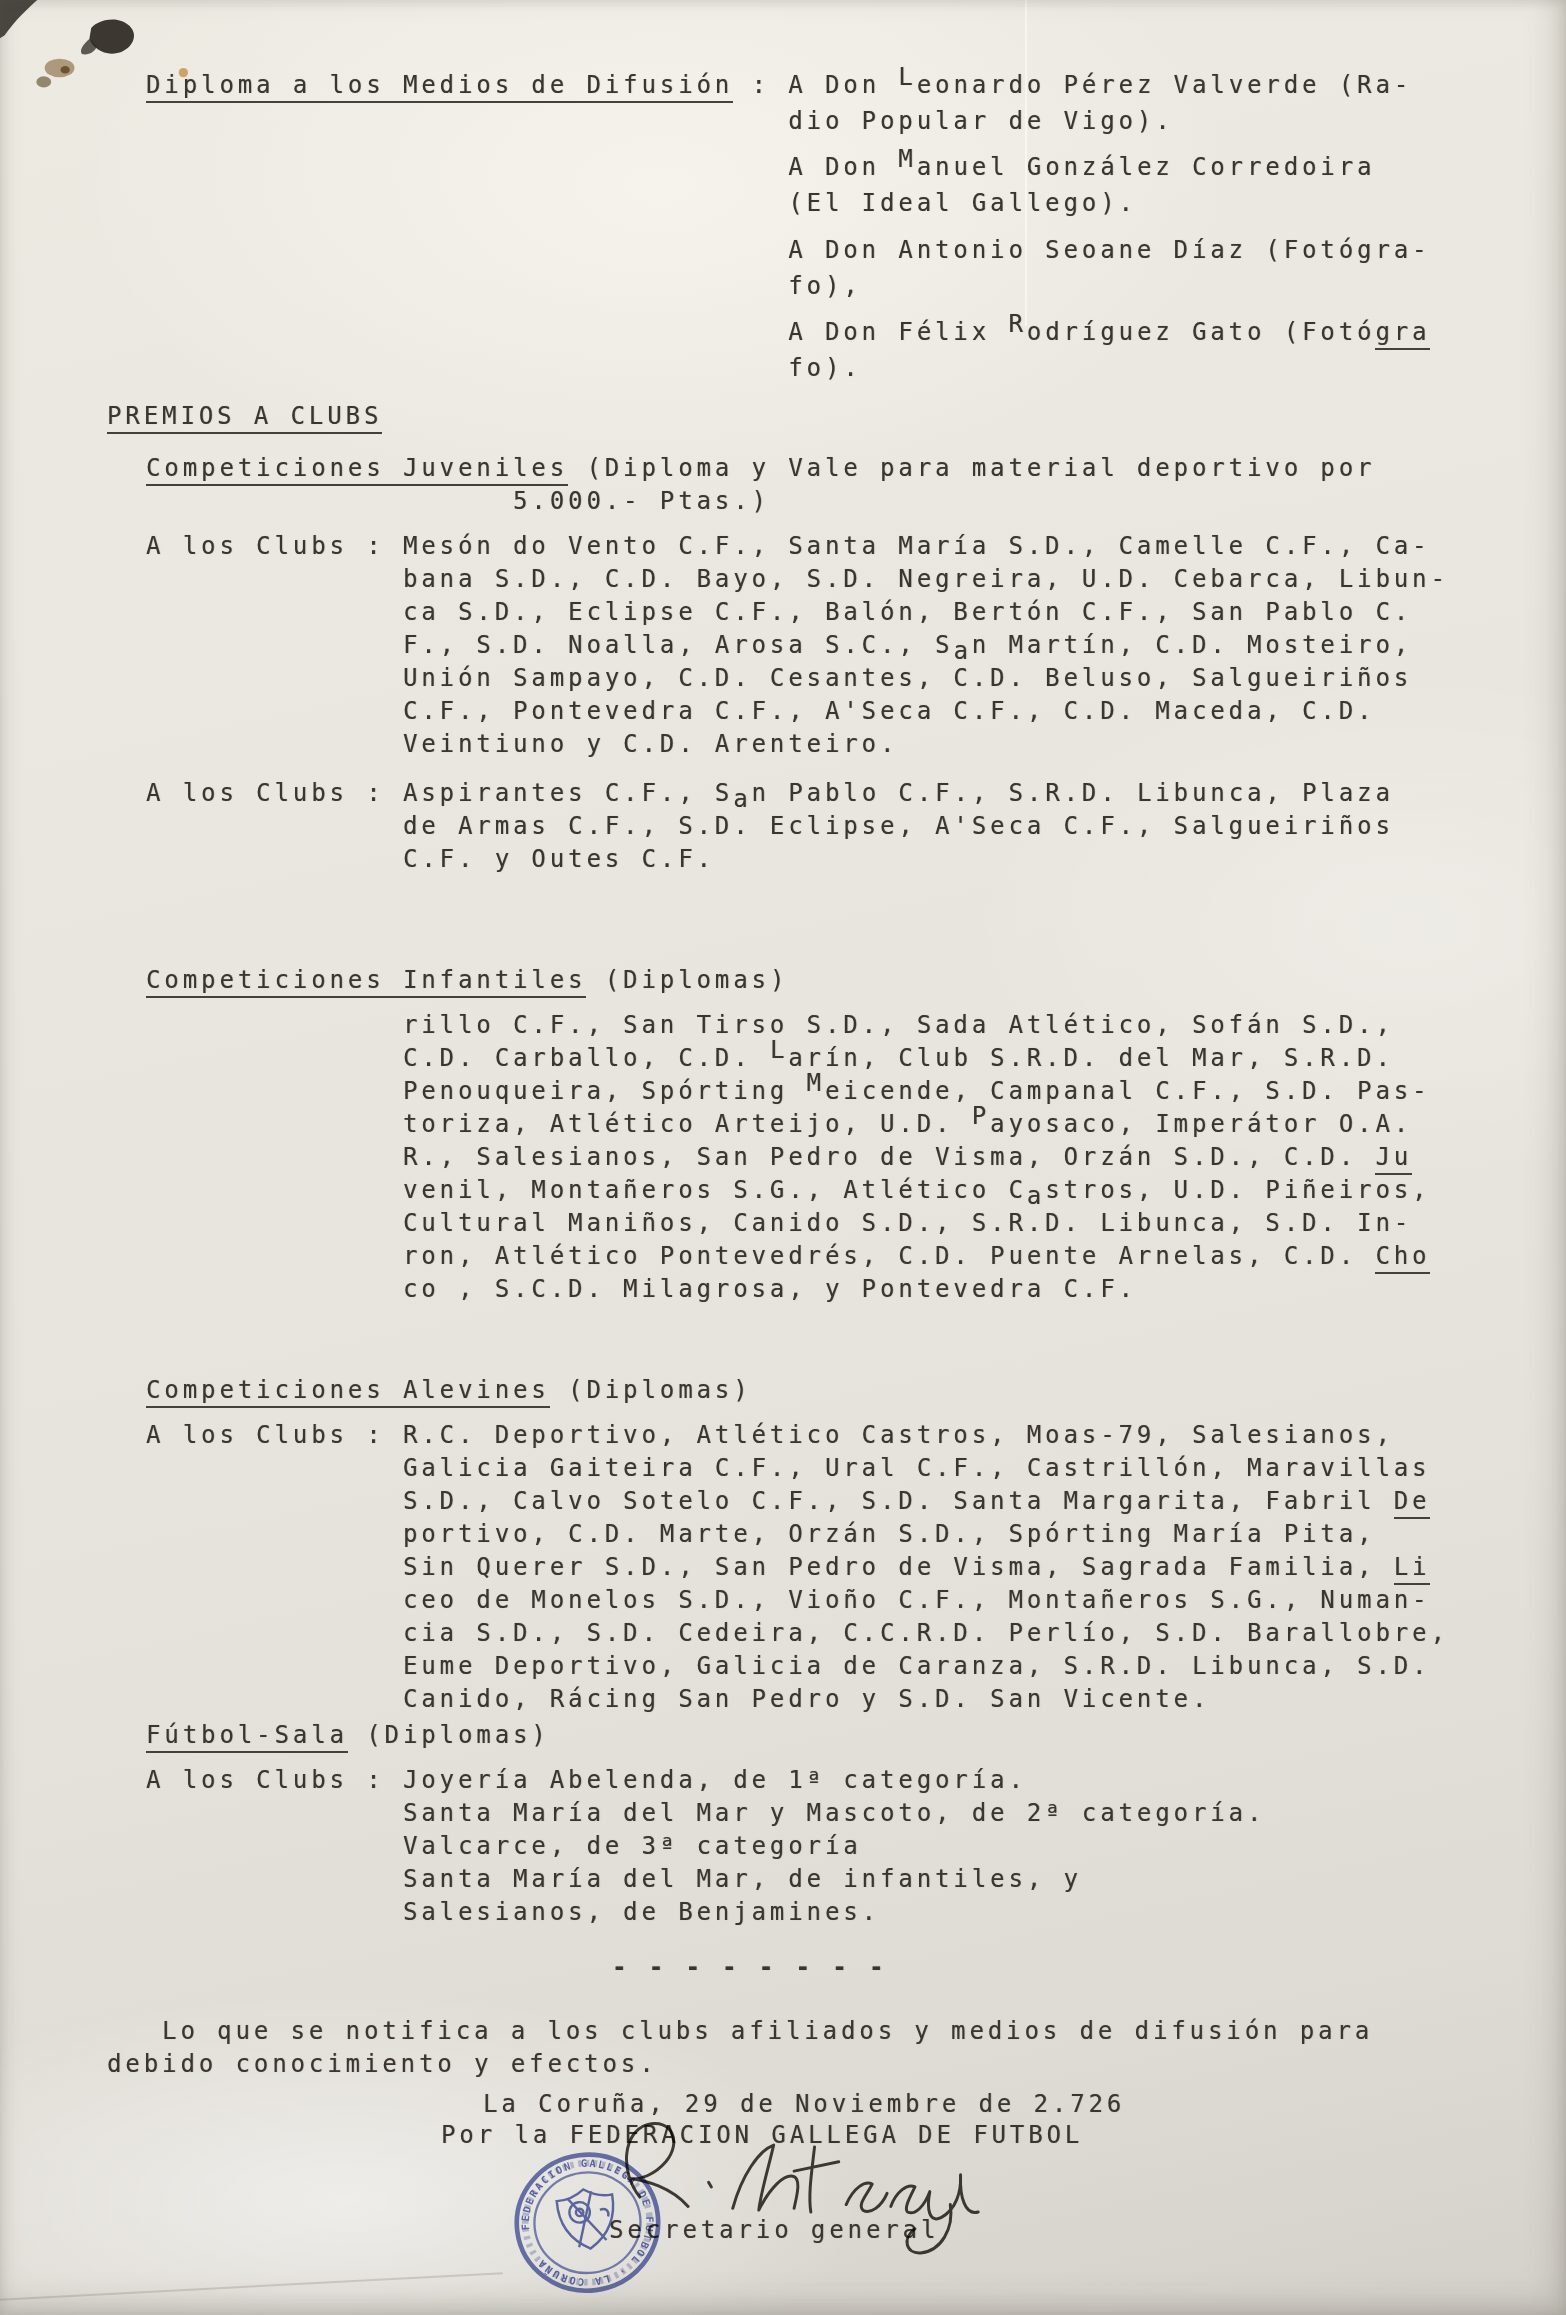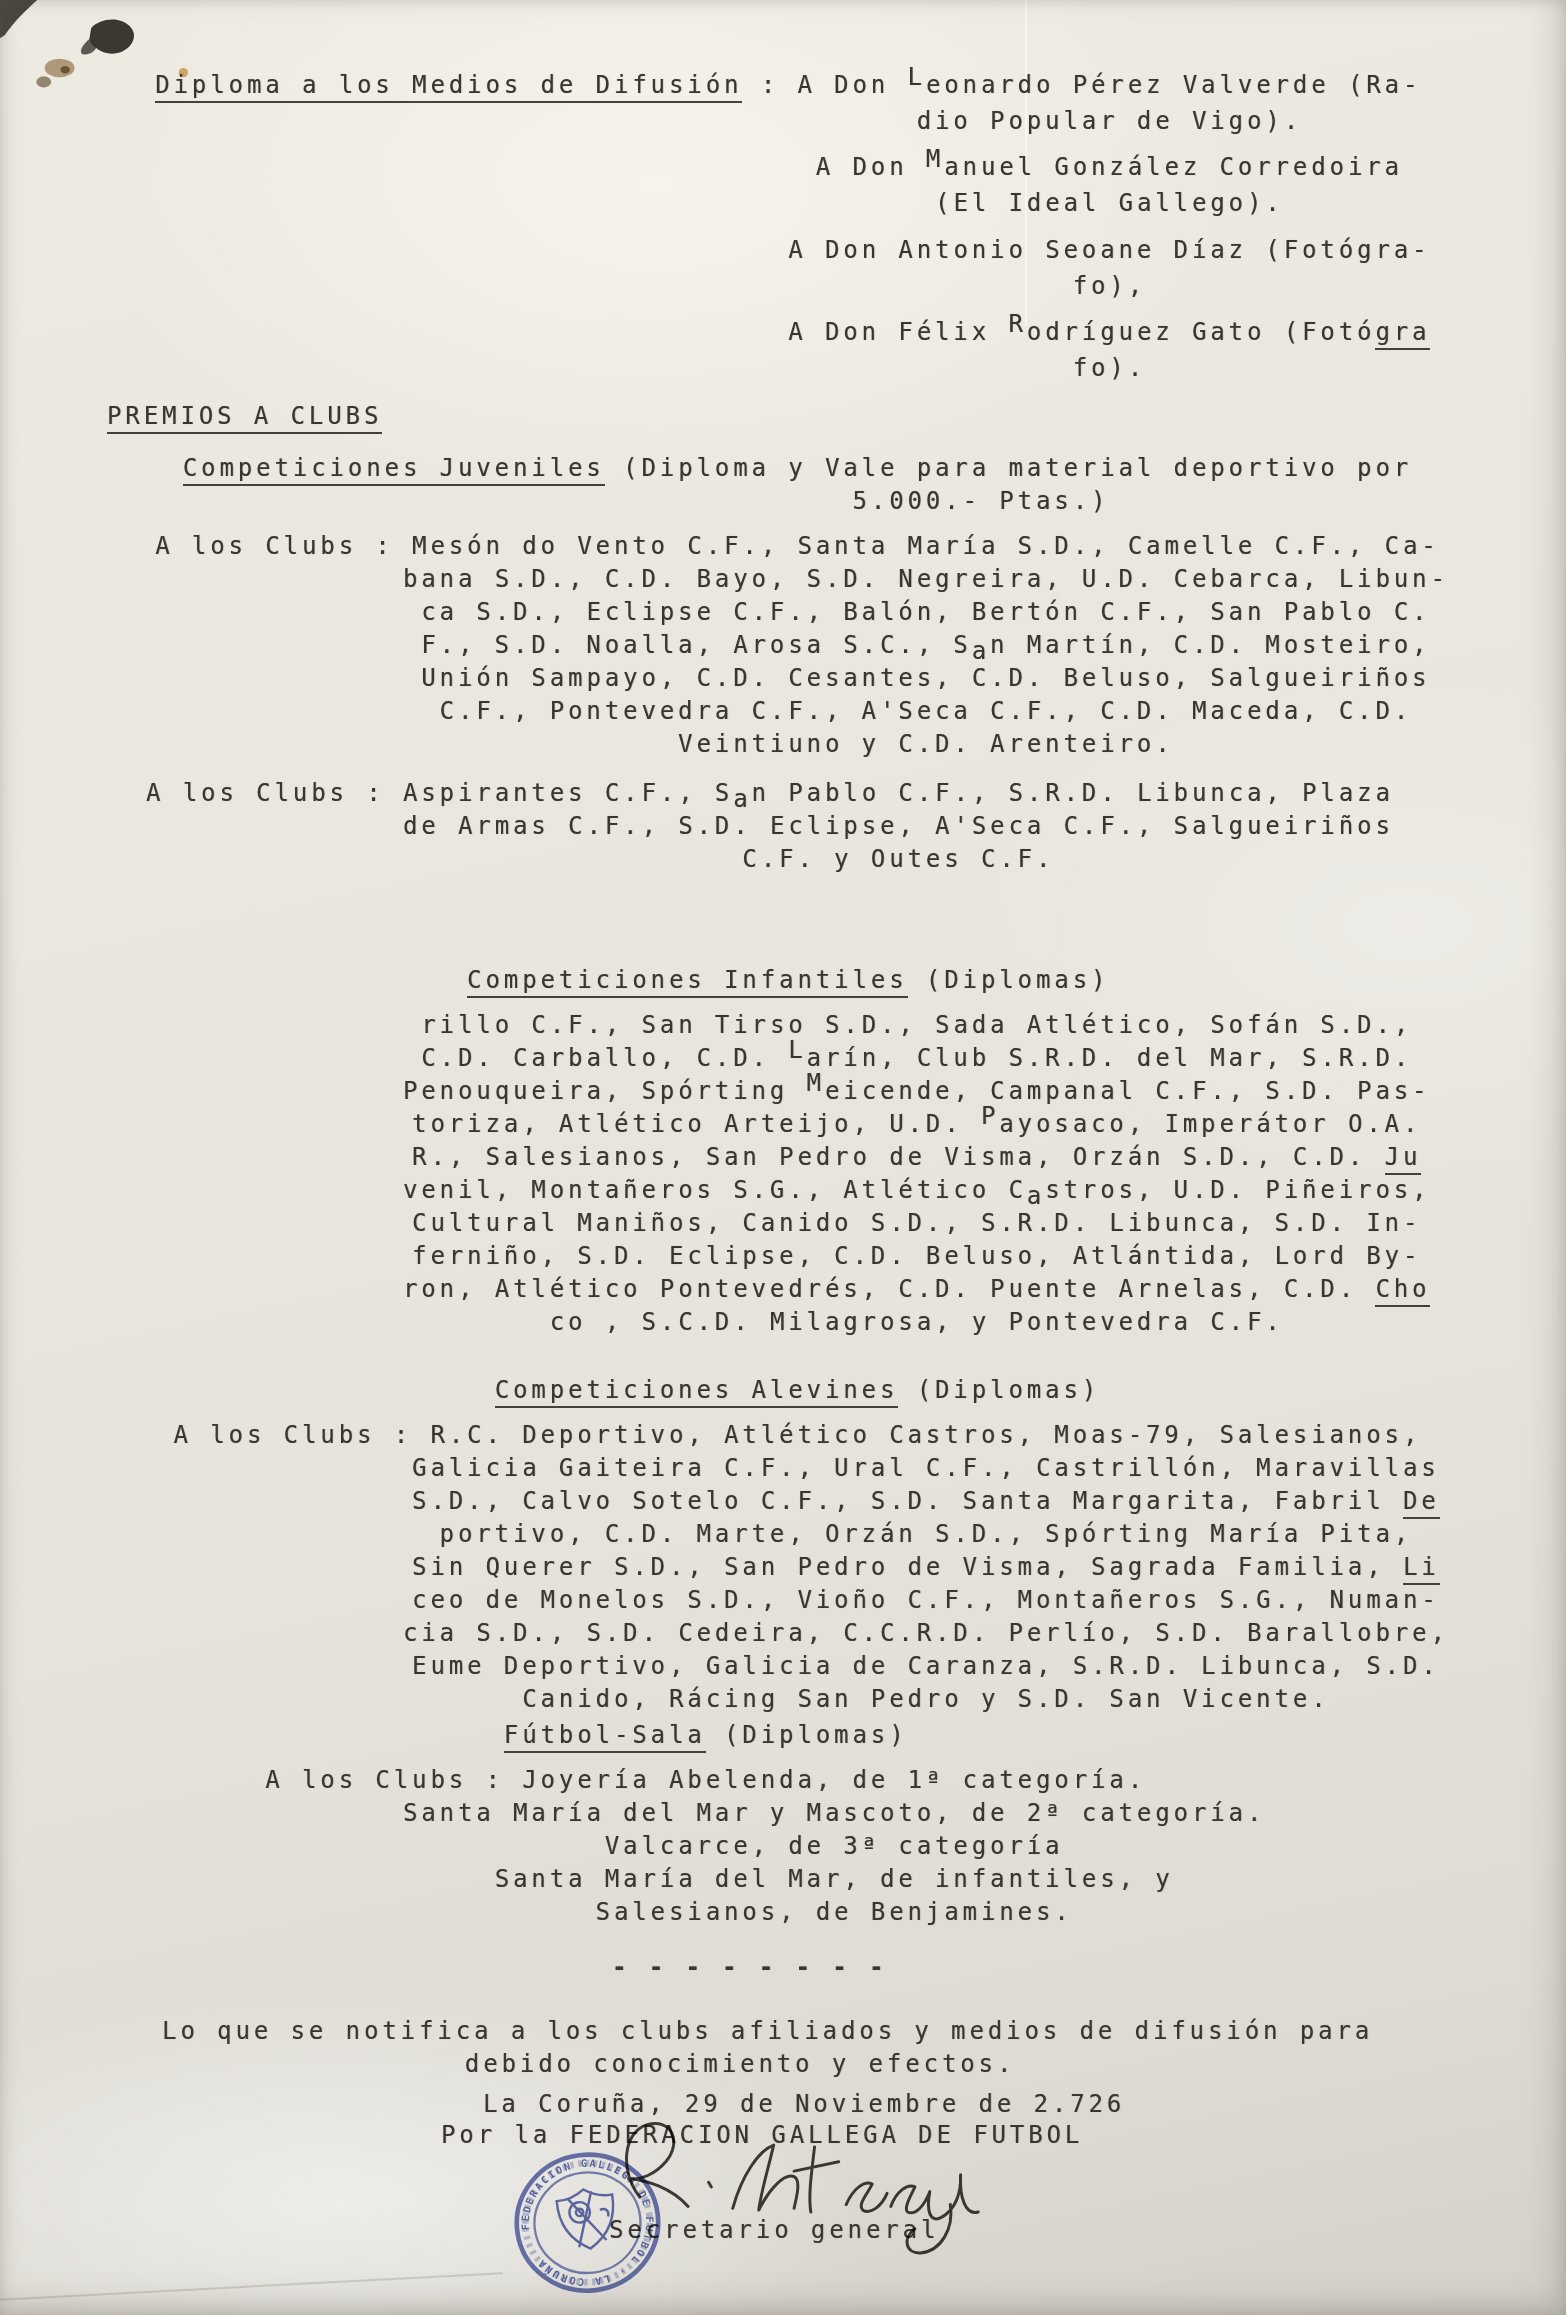--- a/index.html
+++ b/index.html
@@ -11,21 +11,21 @@
       radial-gradient(ellipse 653px 373px at 90% 40%, rgba(255,255,252,.25), rgba(255,255,252,0) 70%),
       linear-gradient(168deg,#edeae2 0%,#eae7e0 30%,#e6e3dc 62%,#dedbd4 86%,#d4d1ca 100%);
     font-family:"DejaVu Sans Mono",monospace;
     color:var(--ink,#3b352f);
   }
   .page::after{
     content:'';position:absolute;inset:0;pointer-events:none;
     box-shadow:inset -9.3px -11.2px 32px rgba(92,86,74,.22), inset 0 -5.6px 17px rgba(92,86,74,.12), inset 0 2.8px 9.3px rgba(92,86,74,.10);
   }
   .txt{position:absolute;font-size:24px;letter-spacing:3.9px;
-       text-shadow:0.5px 0.4px 0.7px rgba(59,53,47,.45);text-align:center;}
+       text-shadow:0.5px 0.4px 0.7px rgba(59,53,47,.45);}
   .ln{white-space:pre;line-height:33px;height:33px;}
   .media .ln{line-height:36px;height:36px;}
   .entry{margin-bottom:10.3px;}
   .hdr{margin-bottom:12px;}
   .u{border-bottom:2.8px solid rgba(52,46,40,.9);padding-bottom:1.9px;}
   .r{position:relative;top:-.33em;}
   .d{position:relative;top:.26em;}
   .sep .ln{font-weight:bold;}
   .scanline{position:absolute;pointer-events:none;}
   .abs{position:absolute;}
@@ -100,21 +100,20 @@
         <div class="ln"><span class="u">Competiciones Infantiles</span> (Diplomas)</div>
       </div>
     <div>
         <div class="ln">              rillo C.F., San Tirso S.D., Sada Atlético, Sofán S.D.,</div>
         <div class="ln">              C.D. Carballo, C.D. <span class="r">L</span>arín, Club S.R.D. del Mar, S.R.D.</div>
         <div class="ln">              Penouqueira, Spórting <span class="r">M</span>eicende, Campanal C.F., S.D. Pas-</div>
         <div class="ln">              toriza, Atlético Arteijo, U.D. <span class="r">P</span>ayosaco, Imperátor O.A.</div>
         <div class="ln">              R., Salesianos, San Pedro de Visma, Orzán S.D., C.D. <span class="u">Ju</span></div>
         <div class="ln">              venil, Montañeros S.G., Atlético C<span class="d">a</span>stros, U.D. Piñeiros,</div>
         <div class="ln">              Cultural Maniños, Canido S.D., S.R.D. Libunca, S.D. In-</div>
-        <div class="ln">              ferniño, S.D. Eclipse, C.D. Beluso, Atlántida, Lord By-</div>
         <div class="ln">              ron, Atlético Pontevedrés, C.D. Puente Arnelas, C.D. <span class="u">Cho</span></div>
         <div class="ln">              co , S.C.D. Milagrosa, y Pontevedra C.F.</div>
       </div>
   </div>
 
   <div class="txt" style="left:146px;top:1374px">
     <div class="hdr">
         <div class="ln"><span class="u">Competiciones Alevines</span> (Diplomas)</div>
       </div>
     <div>

